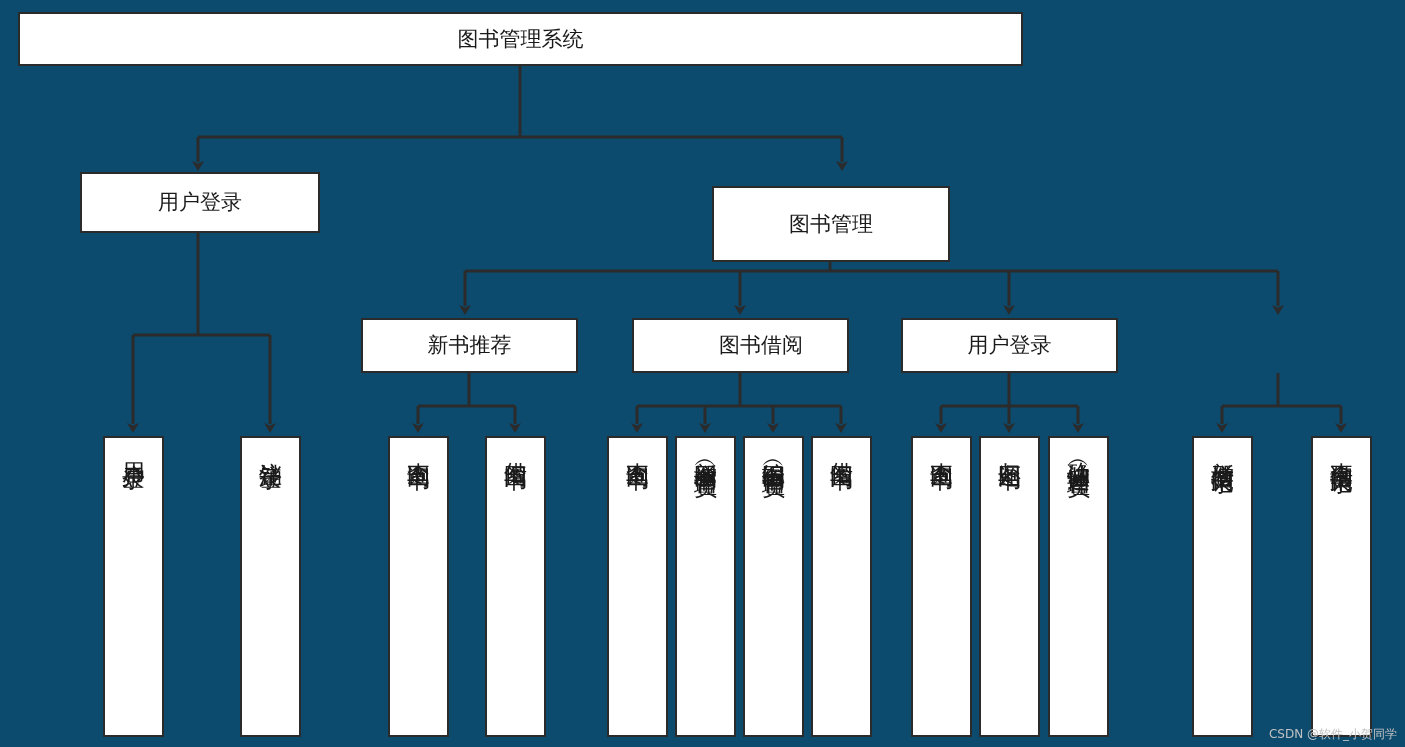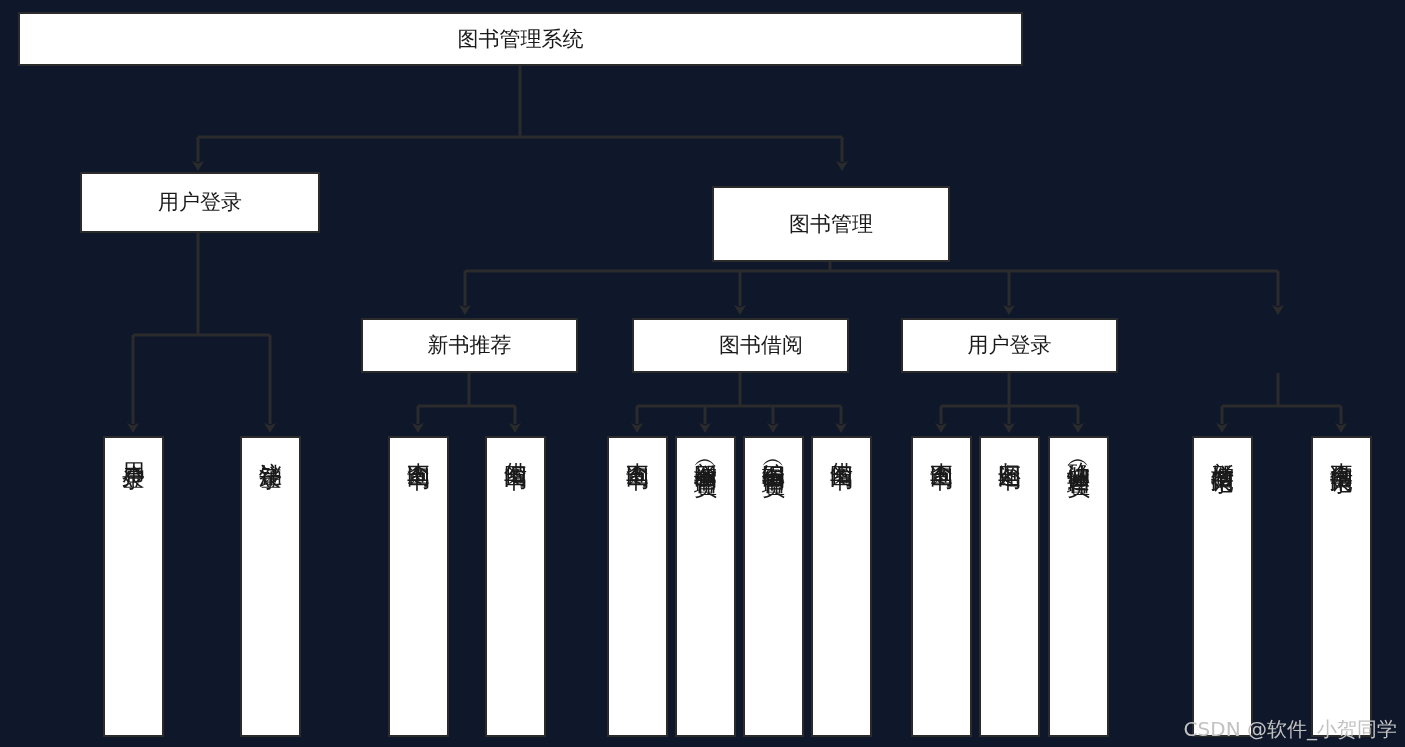--- a/index.html
+++ b/index.html
@@ -7,21 +7,21 @@
     padding: 0;
     background: #ffffff;
   }
   body {
     font-family: "DejaVu Sans", "Liberation Sans", sans-serif;
   }
   #canvas {
     position: relative;
     width: 1405px;
     height: 747px;
-    background: #0f172a;
+    background: #0c4a6e;
     overflow: hidden;
   }
   svg#wires {
     position: absolute;
     left: 0;
     top: 0;
     width: 1405px;
     height: 747px;
   }
   .node {
@@ -52,21 +52,21 @@
     writing-mode: vertical-rl;
     text-orientation: upright;
     font-size: 23px;
     letter-spacing: 2px;
     line-height: 1.0;
   }
   .watermark {
     position: absolute;
     right: 8px;
     bottom: 4px;
-    font-size: 20px;
+    font-size: 12px;
     color: #c2c2c2;
     z-index: 6;
     white-space: nowrap;
     pointer-events: none;
     margin-top: 45px;
   }
 </style>
 </head>
 <body>
 

